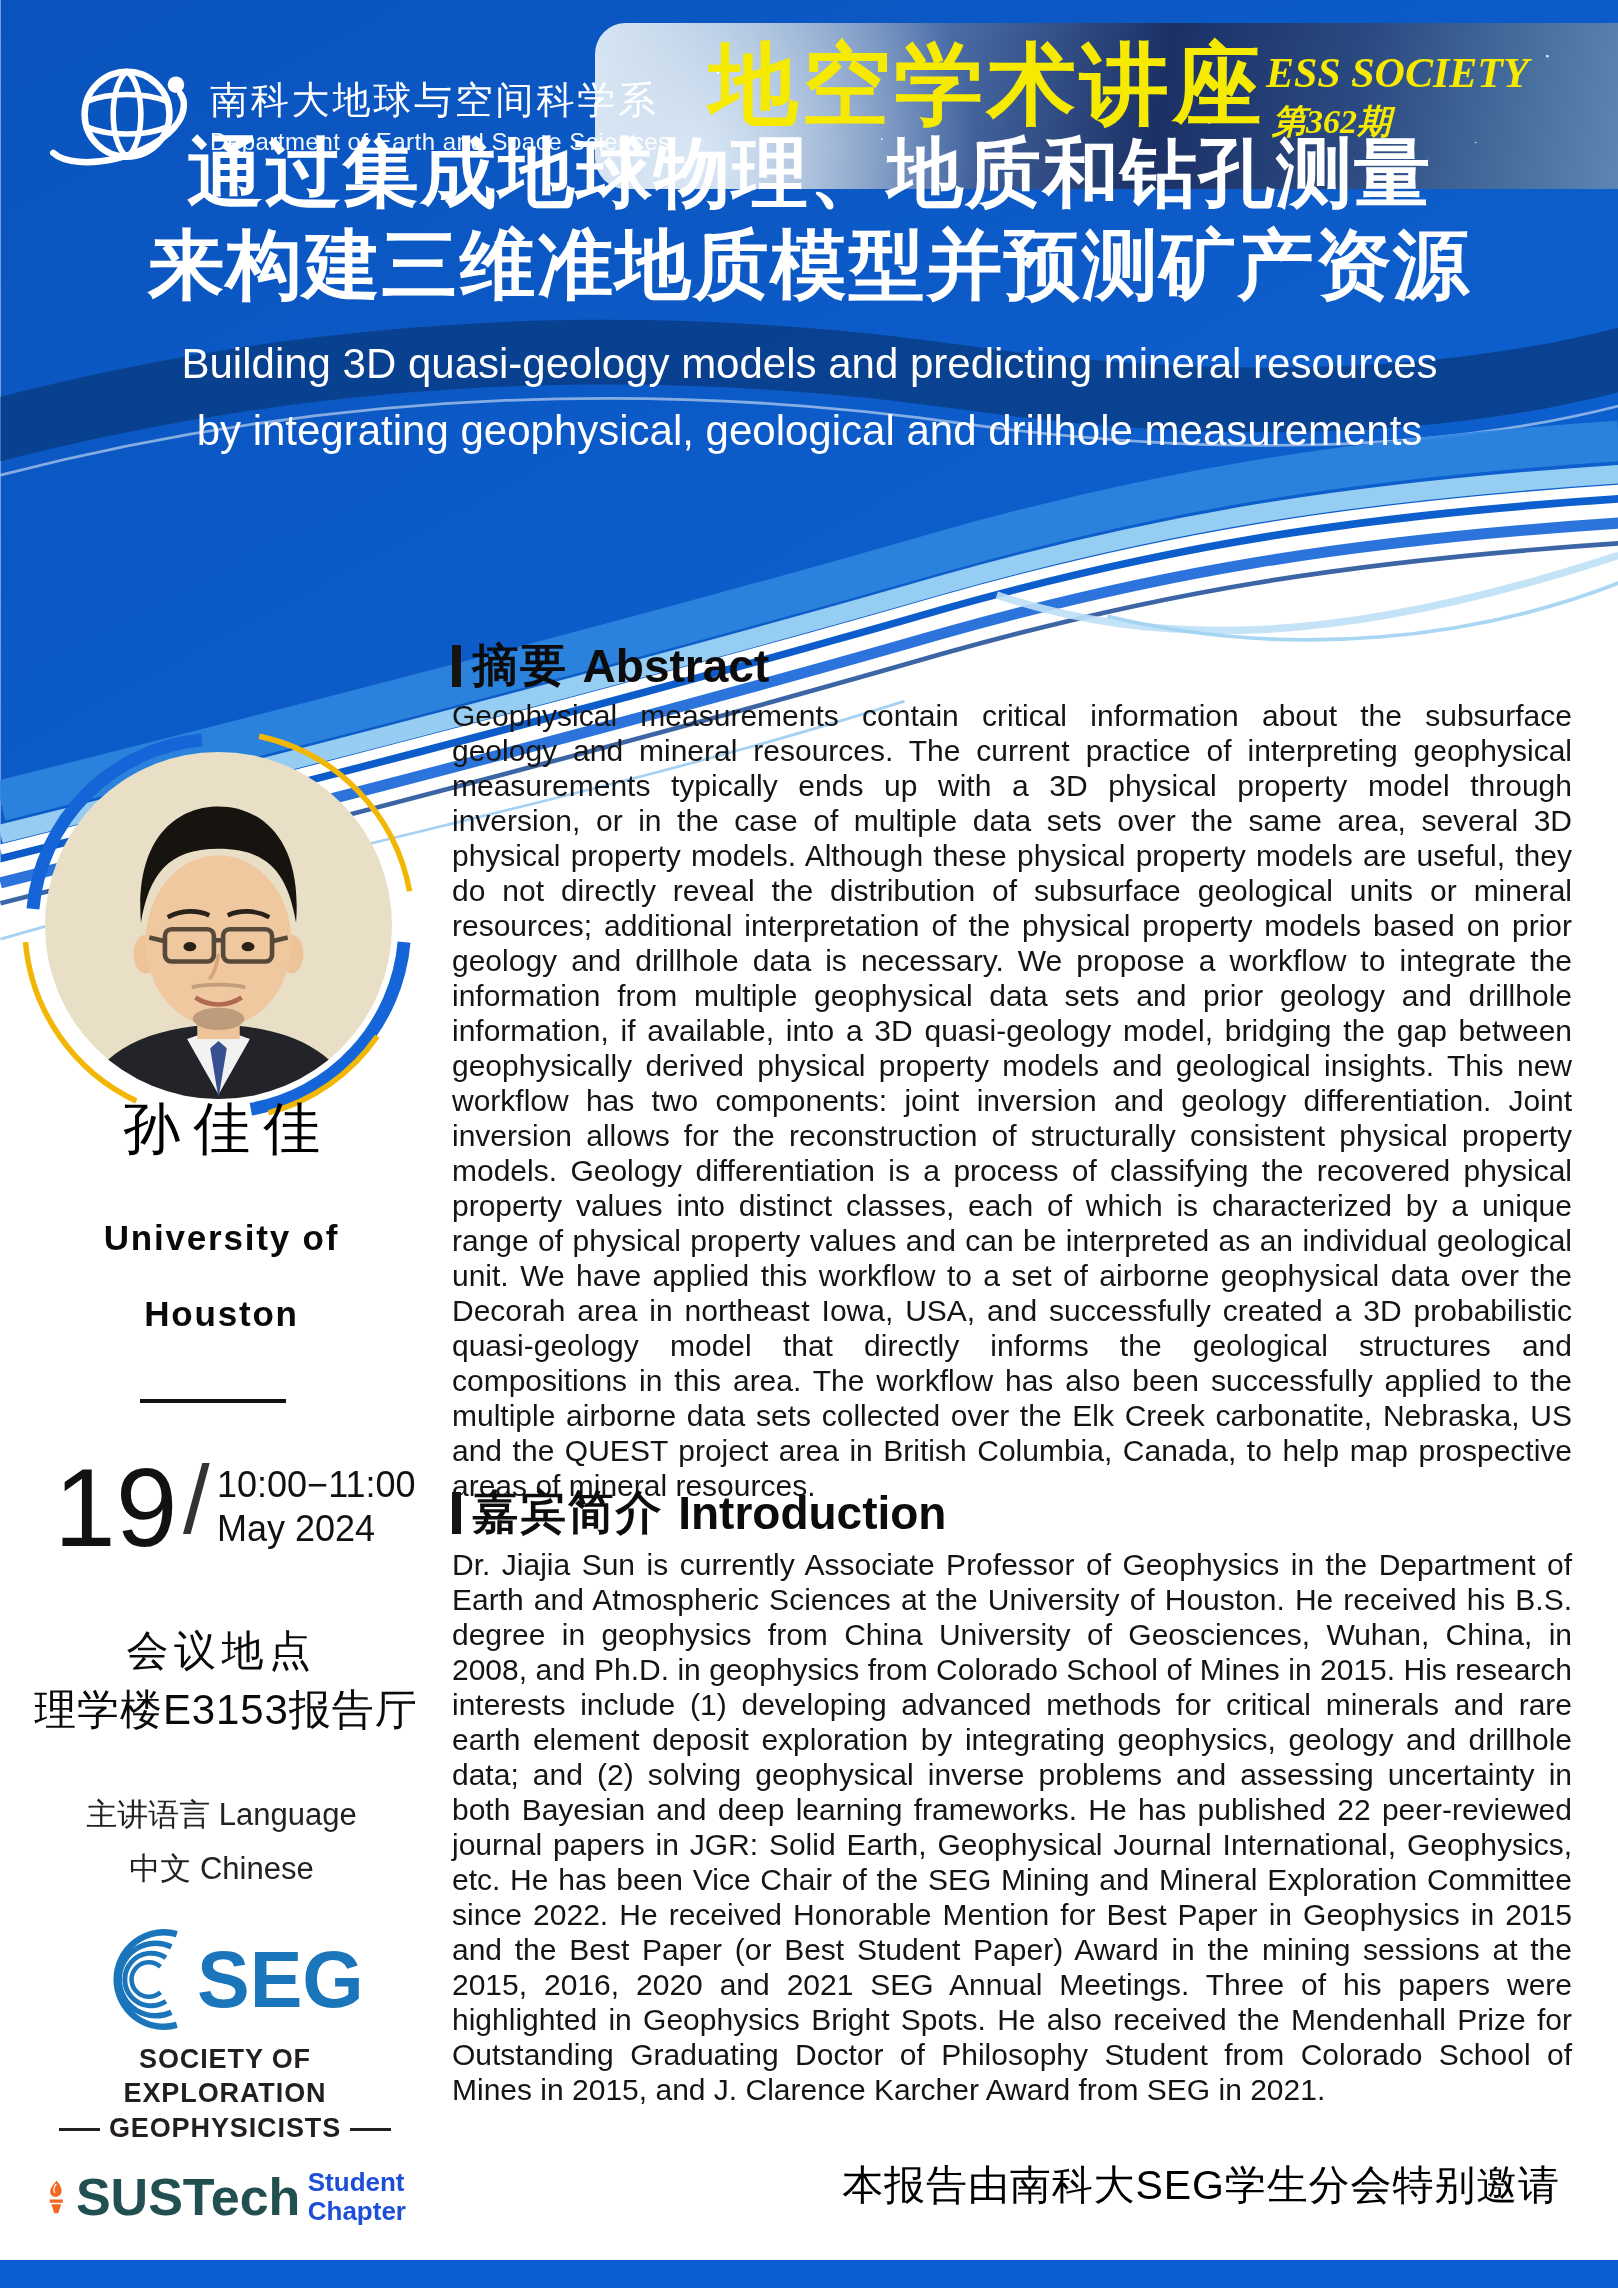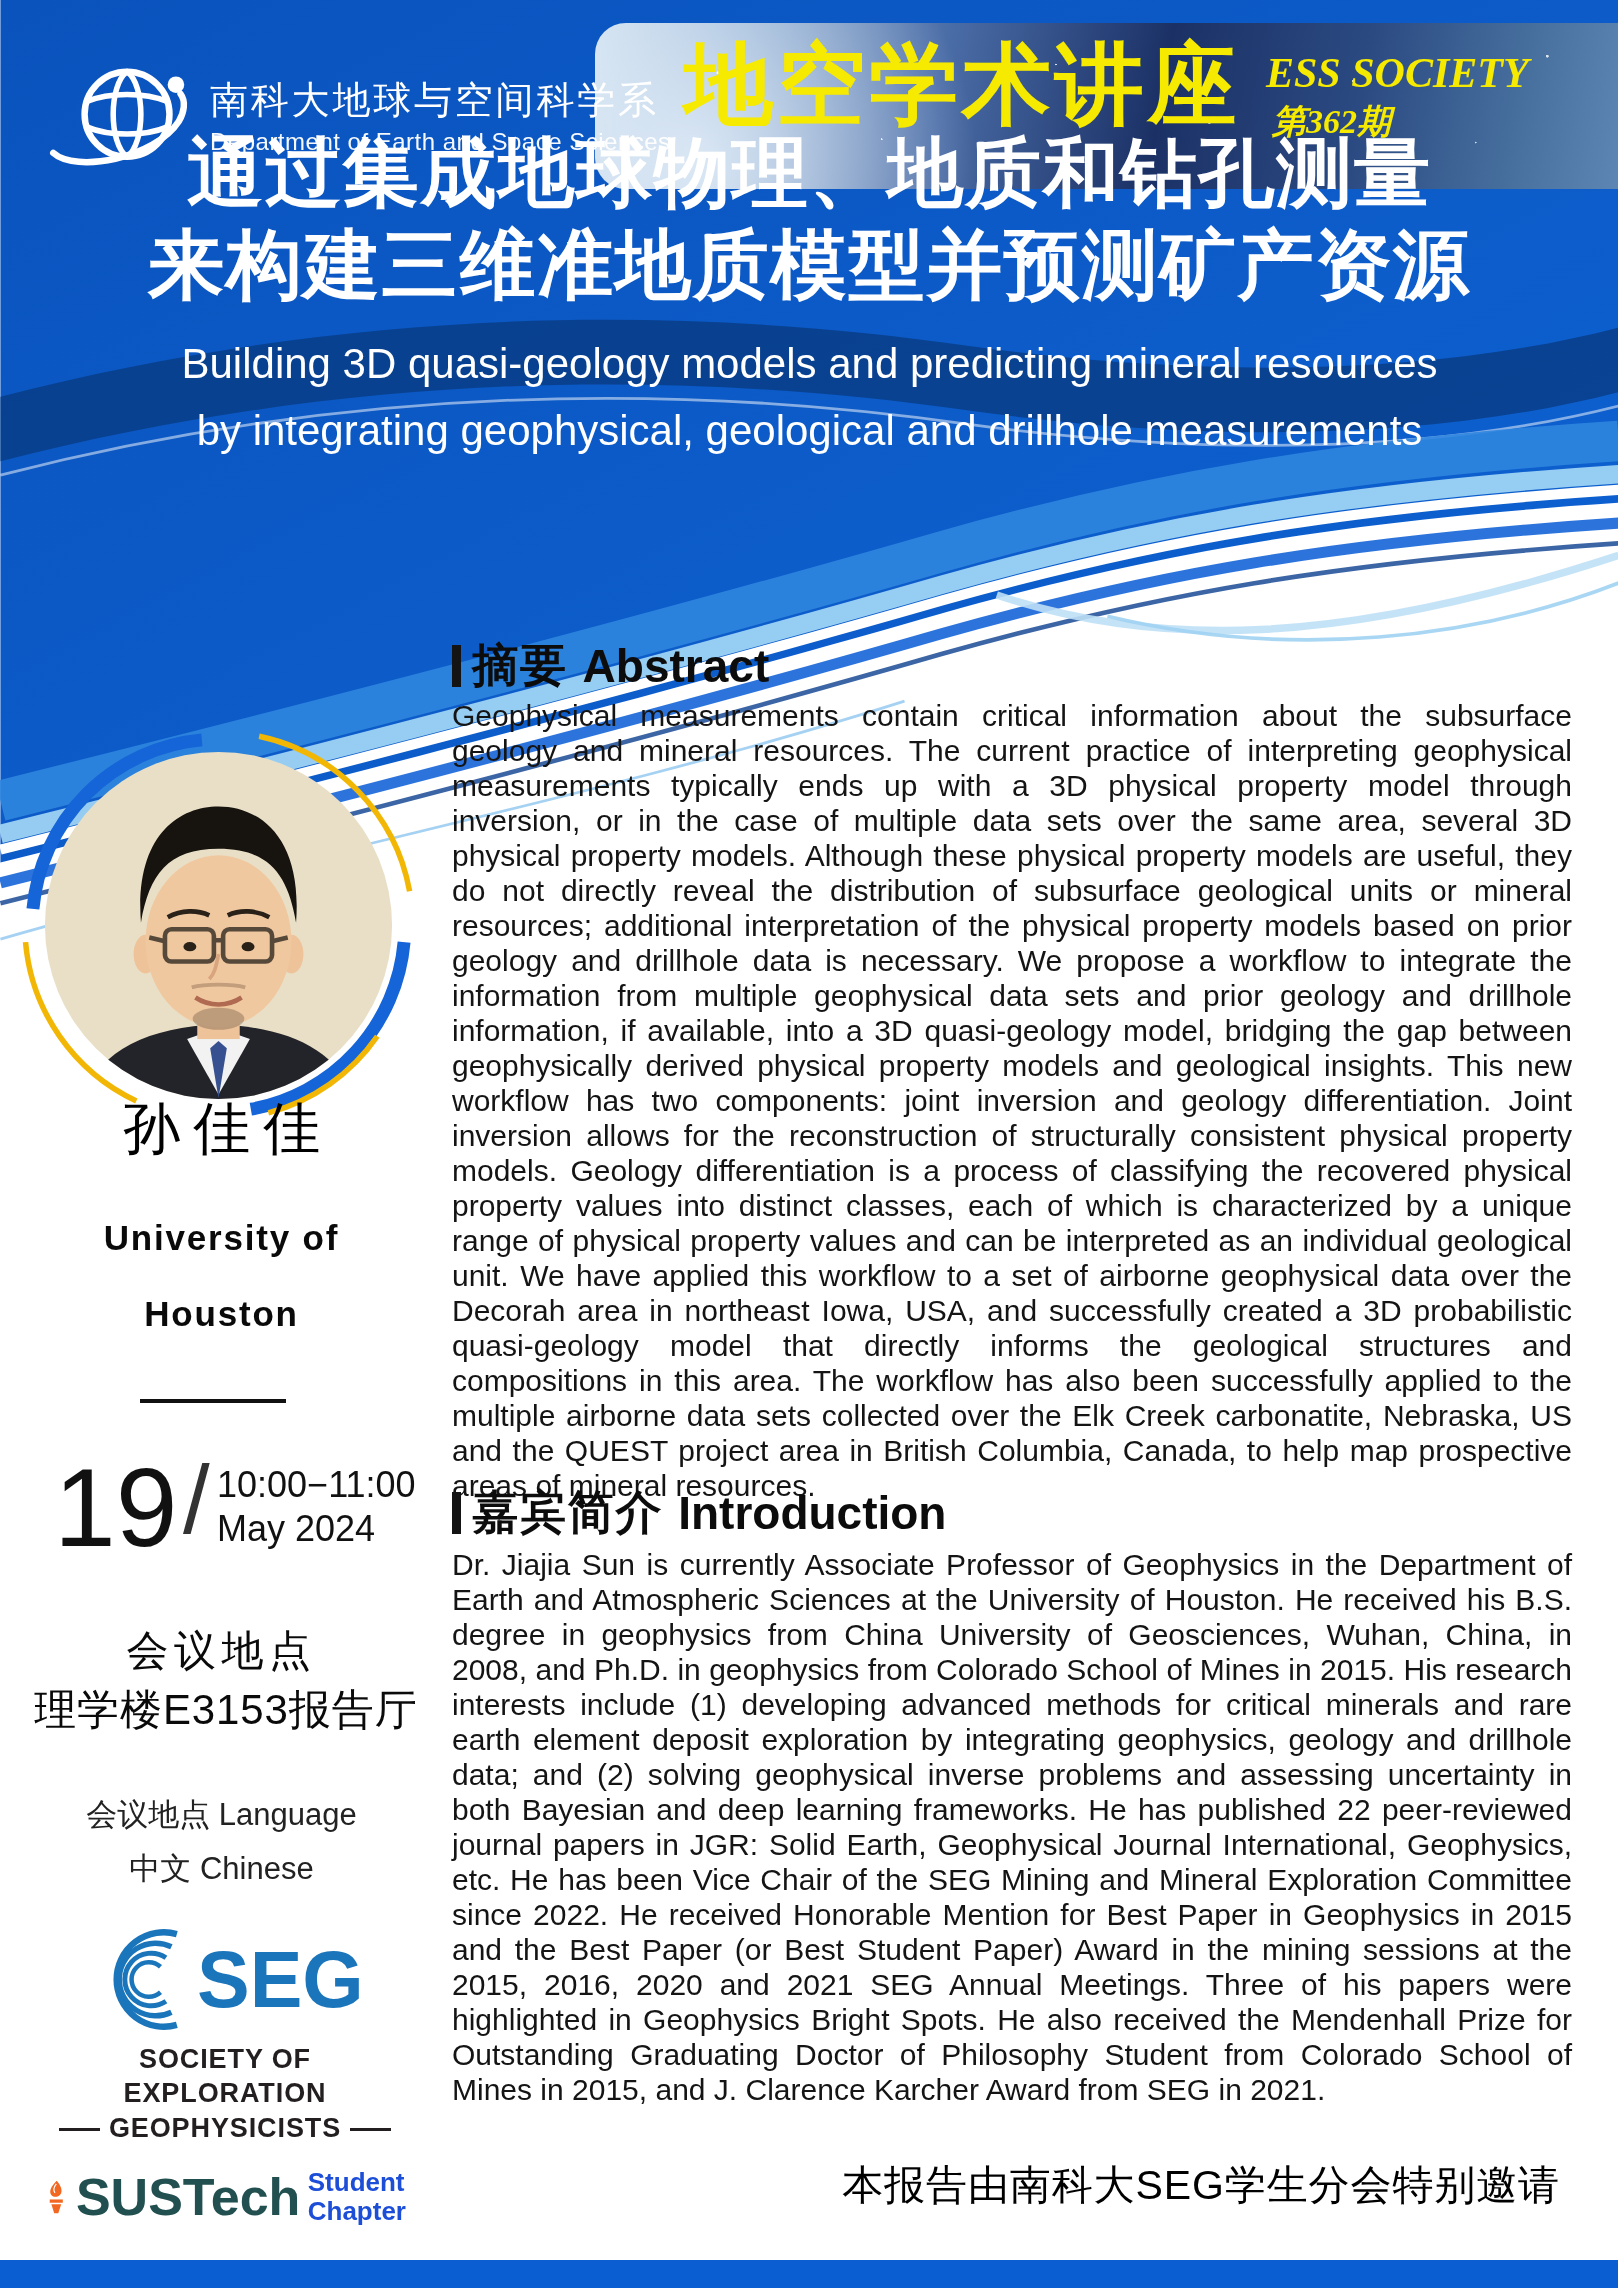--- a/index.html
+++ b/index.html
@@ -18,21 +18,21 @@
       radial-gradient(1.8px 1.8px at 74% 35%, rgba(255,255,255,.8) 40%, transparent 60%),
       radial-gradient(1.8px 1.8px at 86% 72%, rgba(255,255,255,.8) 40%, transparent 60%),
       radial-gradient(2.8px 2.8px at 93% 20%, rgba(255,255,255,.8) 40%, transparent 60%),
       radial-gradient(circle at 10% 85%, rgba(230,240,250,.85), rgba(230,240,250,0) 30%),
       linear-gradient(100deg,#cfe0ef 0%,#93b1d4 14%,#4a6ca6 34%,#1b3166 55%,#2b4a82 74%,#48719f 90%,#5d86b5 100%);
   }
   .ess-logo{position:absolute;left:44px;top:57px;z-index:2;}
   .dept{position:absolute;left:210px;top:81px;z-index:2;color:#fff;}
   .dept-cn{font-size:38px;font-weight:400;letter-spacing:2.8px;line-height:1;}
   .dept-en{font-size:24px;font-weight:400;margin-top:9.2px;letter-spacing:0.5px;opacity:.96;}
-  .series-cn{position:absolute;left:684px;top:41px;z-index:2;color:#f6ea00;font-weight:700;
+  .series-cn{position:absolute;left:709px;top:41px;z-index:2;color:#f6ea00;font-weight:700;
     font-size:89px;line-height:1;letter-spacing:3.7px;font-family:"Liberation Serif",serif;}
   .series-en{position:absolute;left:1266px;top:52px;z-index:2;color:#f6ea00;font-style:italic;
     font-weight:700;font-size:42px;line-height:1;font-family:"Liberation Serif",serif;}
   .series-issue{position:absolute;left:1272px;top:105px;z-index:2;color:#f6ea00;font-style:italic;
     font-weight:700;font-size:34px;line-height:1;font-family:"Liberation Serif",serif;text-align:center;}
   .title-cn{position:absolute;left:0;width:1619px;text-align:center;z-index:2;color:#fff;
     font-weight:700;font-size:76px;line-height:1;letter-spacing:1.8px;white-space:nowrap;}
   .t1{top:135px;} .t2{top:227px;}
   .title-en{position:absolute;left:0;width:1619px;text-align:center;z-index:2;color:#fff;
     font-weight:400;font-size:42px;line-height:1;white-space:nowrap;}
@@ -183,21 +183,21 @@
     <span class="date-day">19</span>
     <span class="date-slash">/</span>
     <span class="date-col">
       <div class="date-time">10:00−11:00</div>
       <div class="date-month">May 2024</div>
     </span>
   </div>
 
   <div class="venue-label">会议地点</div>
   <div class="venue">理学楼E3153报告厅</div>
-  <div class="lang-label">会议地点 Language</div>
+  <div class="lang-label">主讲语言 Language</div>
   <div class="lang-value">中文 Chinese</div>
 
   <div class="seg-block">
     <div class="seg-top">
       <svg width="109" height="109" viewBox="0 0 120 120">
         <g fill="none" stroke="#1b75bb">
           <path d="M100,10 A52,52 0 1 0 100,110" stroke-width="7"></path>
           <path d="M94,24 A40,40 0 1 0 94,96" stroke-width="6"></path>
           <path d="M88,36 A29,29 0 1 0 88,84" stroke-width="5.5"></path>
           <path d="M82,46 A19,19 0 1 0 82,74" stroke-width="5"></path>

